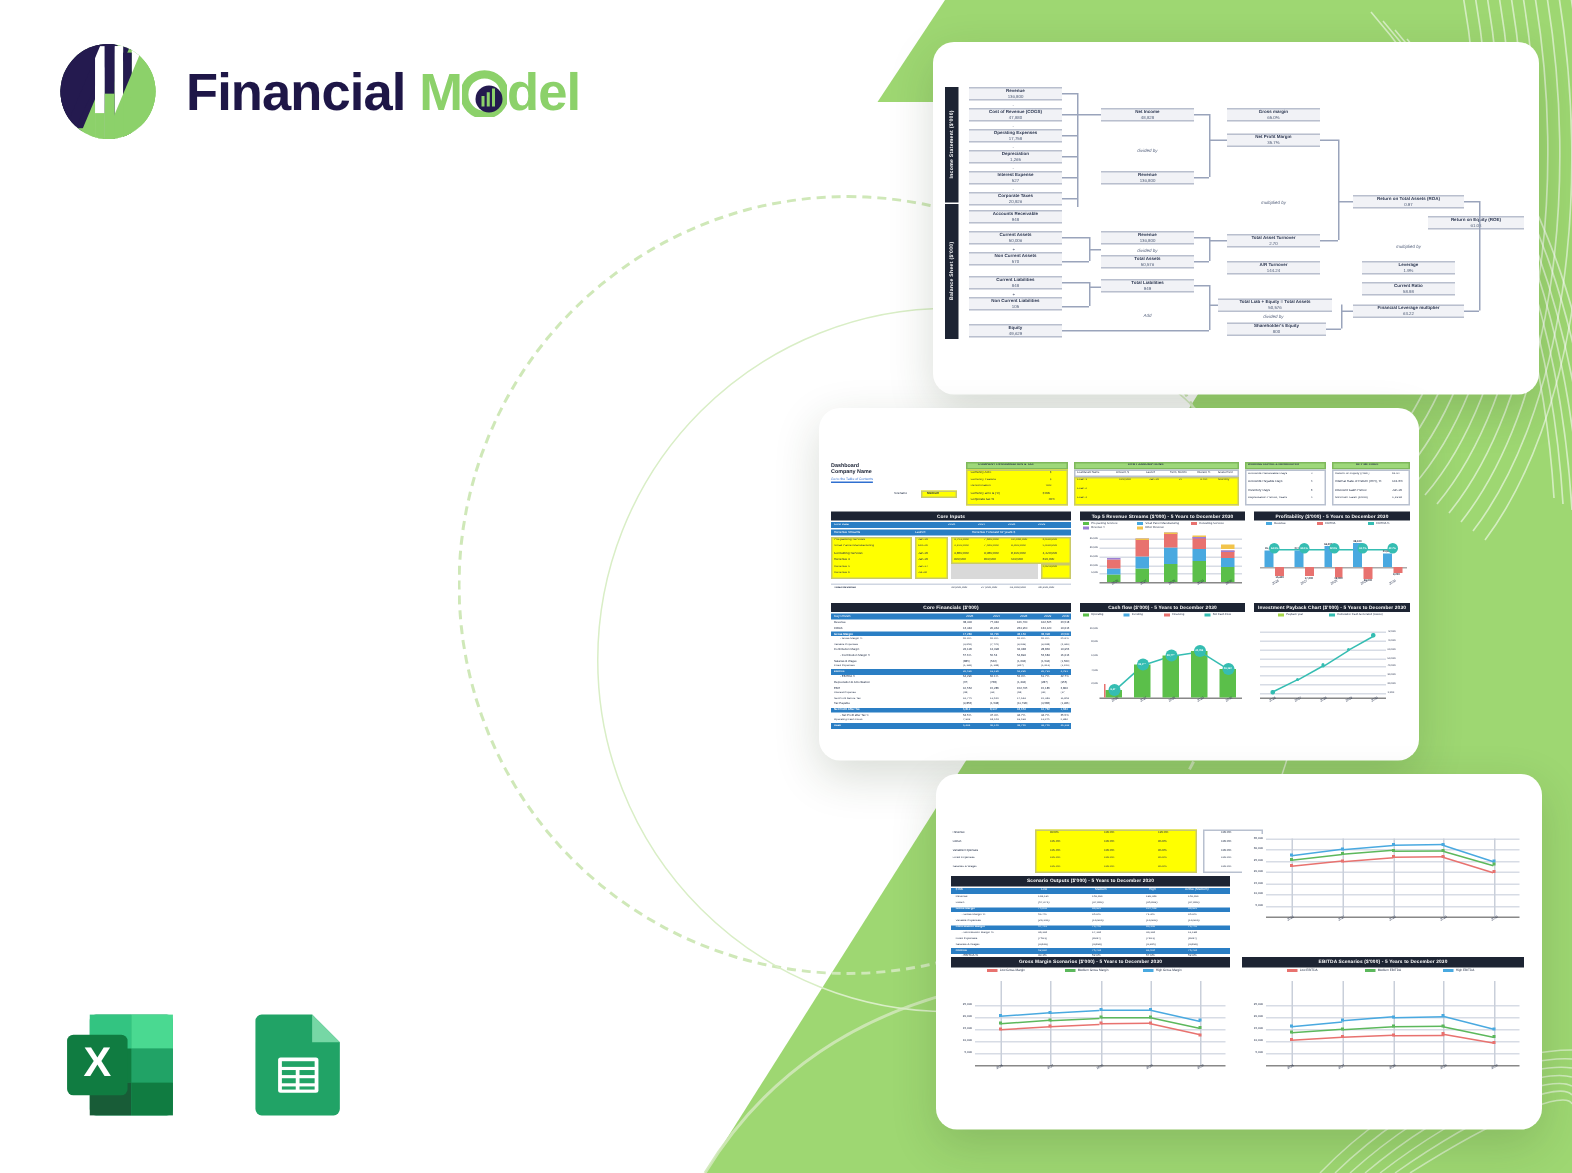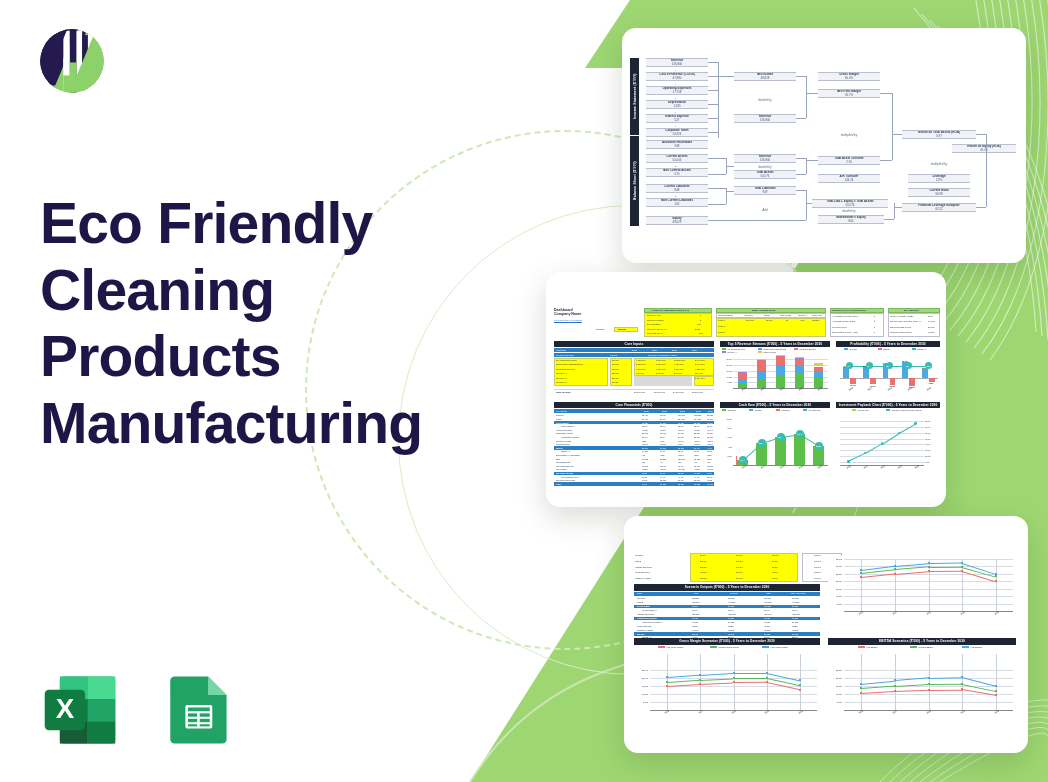--- a/index.html
+++ b/index.html
@@ -236,23 +236,31 @@
         <path d="M0 0 L46 0 L4 100 L0 100 Z" fill="#241a4f"></path>
         <rect x="47" y="6" width="9" height="94" fill="#241a4f"></rect>
         <rect x="64" y="14" width="8" height="40" fill="#241a4f"></rect>
         <path d="M44 100 L86 0 L100 0 L100 100 Z" fill="#8cd16a"></path>
         <rect x="47" y="52" width="9" height="48" fill="#8cd16a"></rect>
         <rect x="64" y="56" width="8" height="44" fill="#8cd16a"></rect>
         <rect x="38" y="70" width="9" height="30" fill="#8cd16a"></rect>
         <rect x="20" y="84" width="10" height="16" fill="#8cd16a"></rect>
       </g>
     </svg>
+    <div class="logo-text">
+      <span class="lt-dark">Financial</span><span>&nbsp;</span><span class="lt-green">M</span><span class="lt-o-wrap"><svg width="30" height="32" viewBox="0 0 30 32" style="vertical-align:-5px">
+        <circle cx="15" cy="17" r="13.5" fill="none" stroke="#8cd16a" stroke-width="5.5"></circle>
+        <circle cx="18" cy="20" r="9" fill="#241a4f"></circle>
+        <rect x="13" y="18" width="2" height="7" fill="#8cd16a"></rect>
+        <rect x="16.5" y="15.5" width="2" height="9.5" fill="#8cd16a"></rect>
+        <rect x="20" y="13" width="2" height="12" fill="#8cd16a"></rect>
+      </svg></span><span class="lt-green">del</span>
+    </div>
   </div>
 
-  <h1 class="headline">Eco Friendly Cleaning Products Manufacturing</h1>
 
   <div class="app-icons">
     <svg class="app-icon" viewBox="0 0 100 100">
       <rect x="26" y="10" width="66" height="80" rx="5" fill="#21a366"></rect>
       <rect x="26" y="10" width="33" height="27" fill="#33c481"></rect>
       <rect x="59" y="10" width="33" height="27" fill="#4ad991"></rect>
       <rect x="59" y="37" width="33" height="27" fill="#21a366"></rect>
       <rect x="26" y="37" width="33" height="27" fill="#107c41"></rect>
       <rect x="26" y="64" width="33" height="26" fill="#185c37"></rect>
       <rect x="59" y="64" width="33" height="26" fill="#107c41"></rect>

